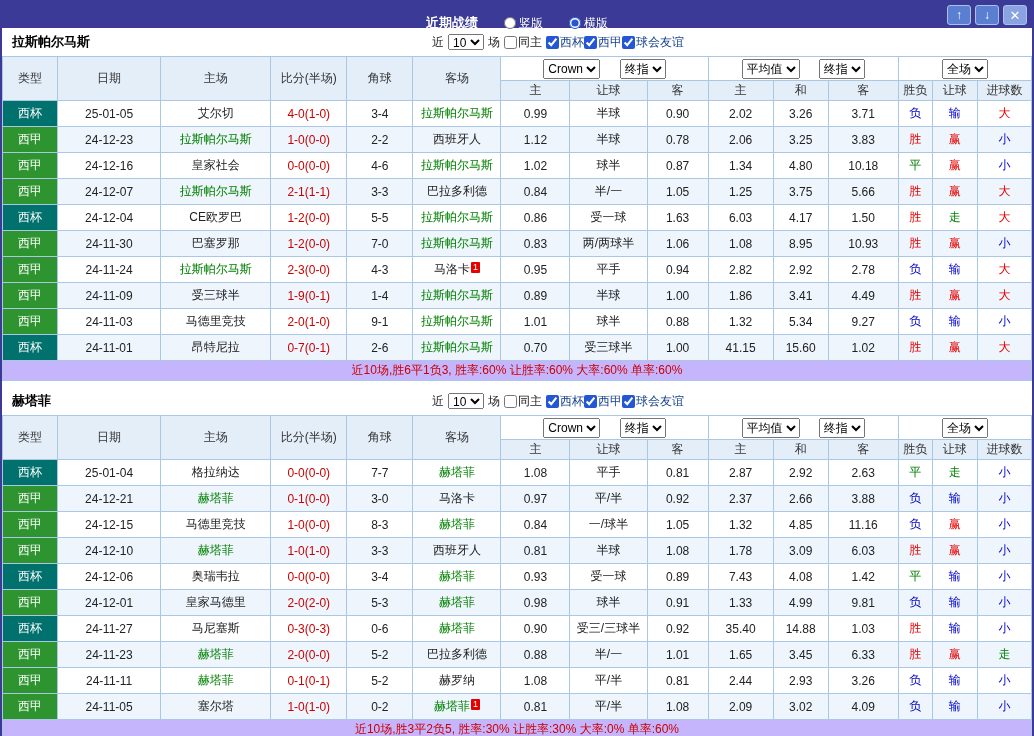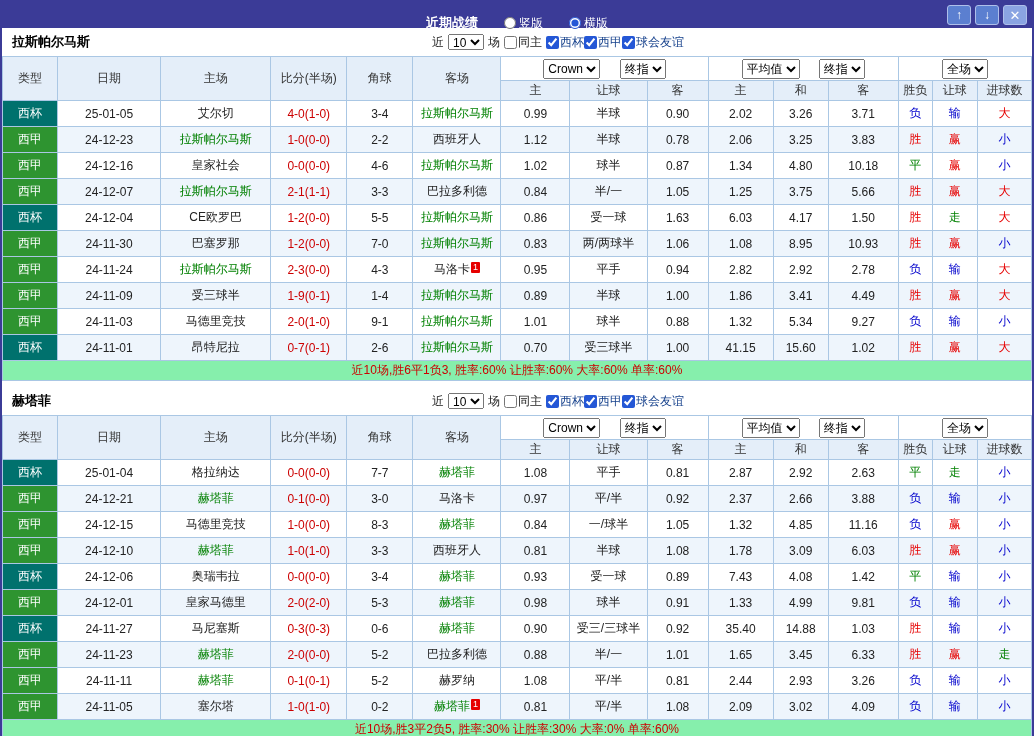--- a/index.html
+++ b/index.html
@@ -71,21 +71,21 @@
   td.score { color:var(--score-red,#cc0000); }
   td.c-red   { color:var(--result-red,#e60000); }
   td.c-blue  { color:var(--result-blue,#0000cc); }
   td.c-green { color:var(--result-green,#008000); }
   .redcard {
     display:inline-block; background:#e60000; color:#fff;
     font-size:9px; line-height:11px; padding:0 2px; margin-left:1px;
     border-radius:1px; vertical-align:3px;
   }
   tfoot td.summary {
-    height:20px; background:#86efac; color:var(--summary-red,#cc0000); font-size:12px;
+    height:20px; background:#c4b5fd; color:var(--summary-red,#cc0000); font-size:12px;
   }
   .block-gap { height:6px; flex:0 0 6px; background:#fff; }
   .team-block { flex:0 0 auto; }
 </style>
 </head>
 <body>
 
 <div class="window">
 
   <div class="titlebar">

